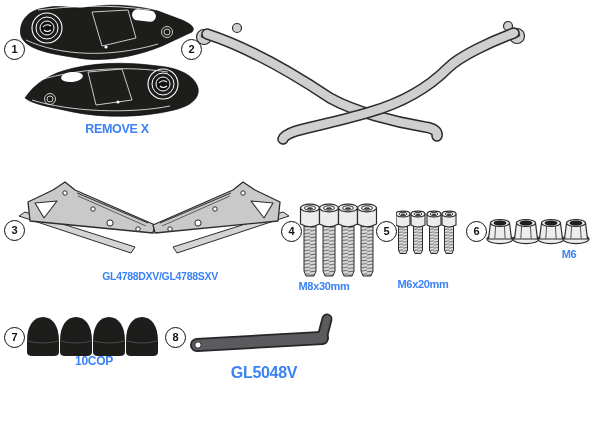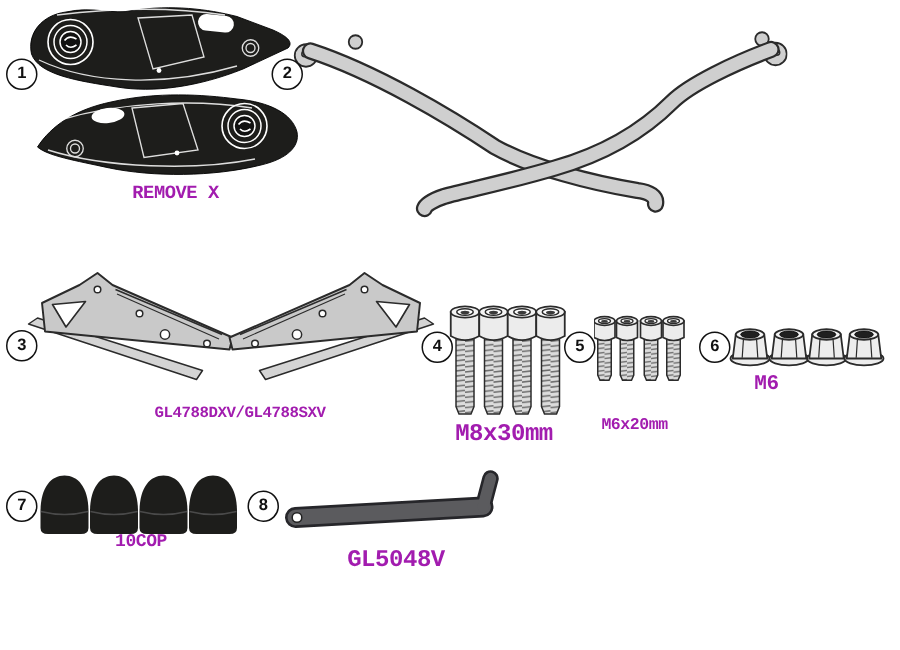--- a/index.html
+++ b/index.html
@@ -9,34 +9,34 @@
   }
   .part{position:absolute;}
   .callout{
     position:absolute;width:19px;height:19px;border:1.6px solid #111;
     border-radius:50%;background:#fff;display:flex;align-items:center;
     justify-content:center;font-size:11px;font-weight:700;color:#111;
     box-sizing:content-box;line-height:1;
   }
   .plabel{
     position:absolute;transform:translateX(-50%);white-space:nowrap;
-    font-weight:700;color:#a21caf;letter-spacing:-0.3px;line-height:1;font-family:Liberation Mono, monospace;
+    font-weight:700;color:#3b82f6;letter-spacing:-0.3px;line-height:1;
   }
   
   .c1{left:4px;top:39px;}   .c2{left:181px;top:39px;}
   .c3{left:4px;top:220px;}  .c4{left:281px;top:221px;}
   .c5{left:376px;top:221px;}.c6{left:466px;top:221px;}
   .c7{left:4px;top:327px;}  .c8{left:165px;top:327px;}
   
   .l1{left:117px;top:123px;font-size:12.5px;}
   .l2{left:362px;top:152px;font-size:10px;}
   .l3{left:160px;top:271px;font-size:10.5px;}
-  .l4{left:336px;top:281px;font-size:16px;}
+  .l4{left:324px;top:281px;font-size:11px;}
   .l5{left:423px;top:263px;font-size:11px;margin-top:16px;}
-  .l6{left:511px;top:249px;font-size:14px;}
+  .l6{left:569px;top:249px;font-size:11px;}
   .l7{left:94px;top:355px;font-size:12px;}
   .l8{left:264px;top:365px;font-size:16px;}
 </style>
 </head>
 <body>
 
 <div class="stage">
 
   <svg class="part" style="left:10px;top:0px;" width="195" height="125" viewBox="0 0 195 125">
     <g>

